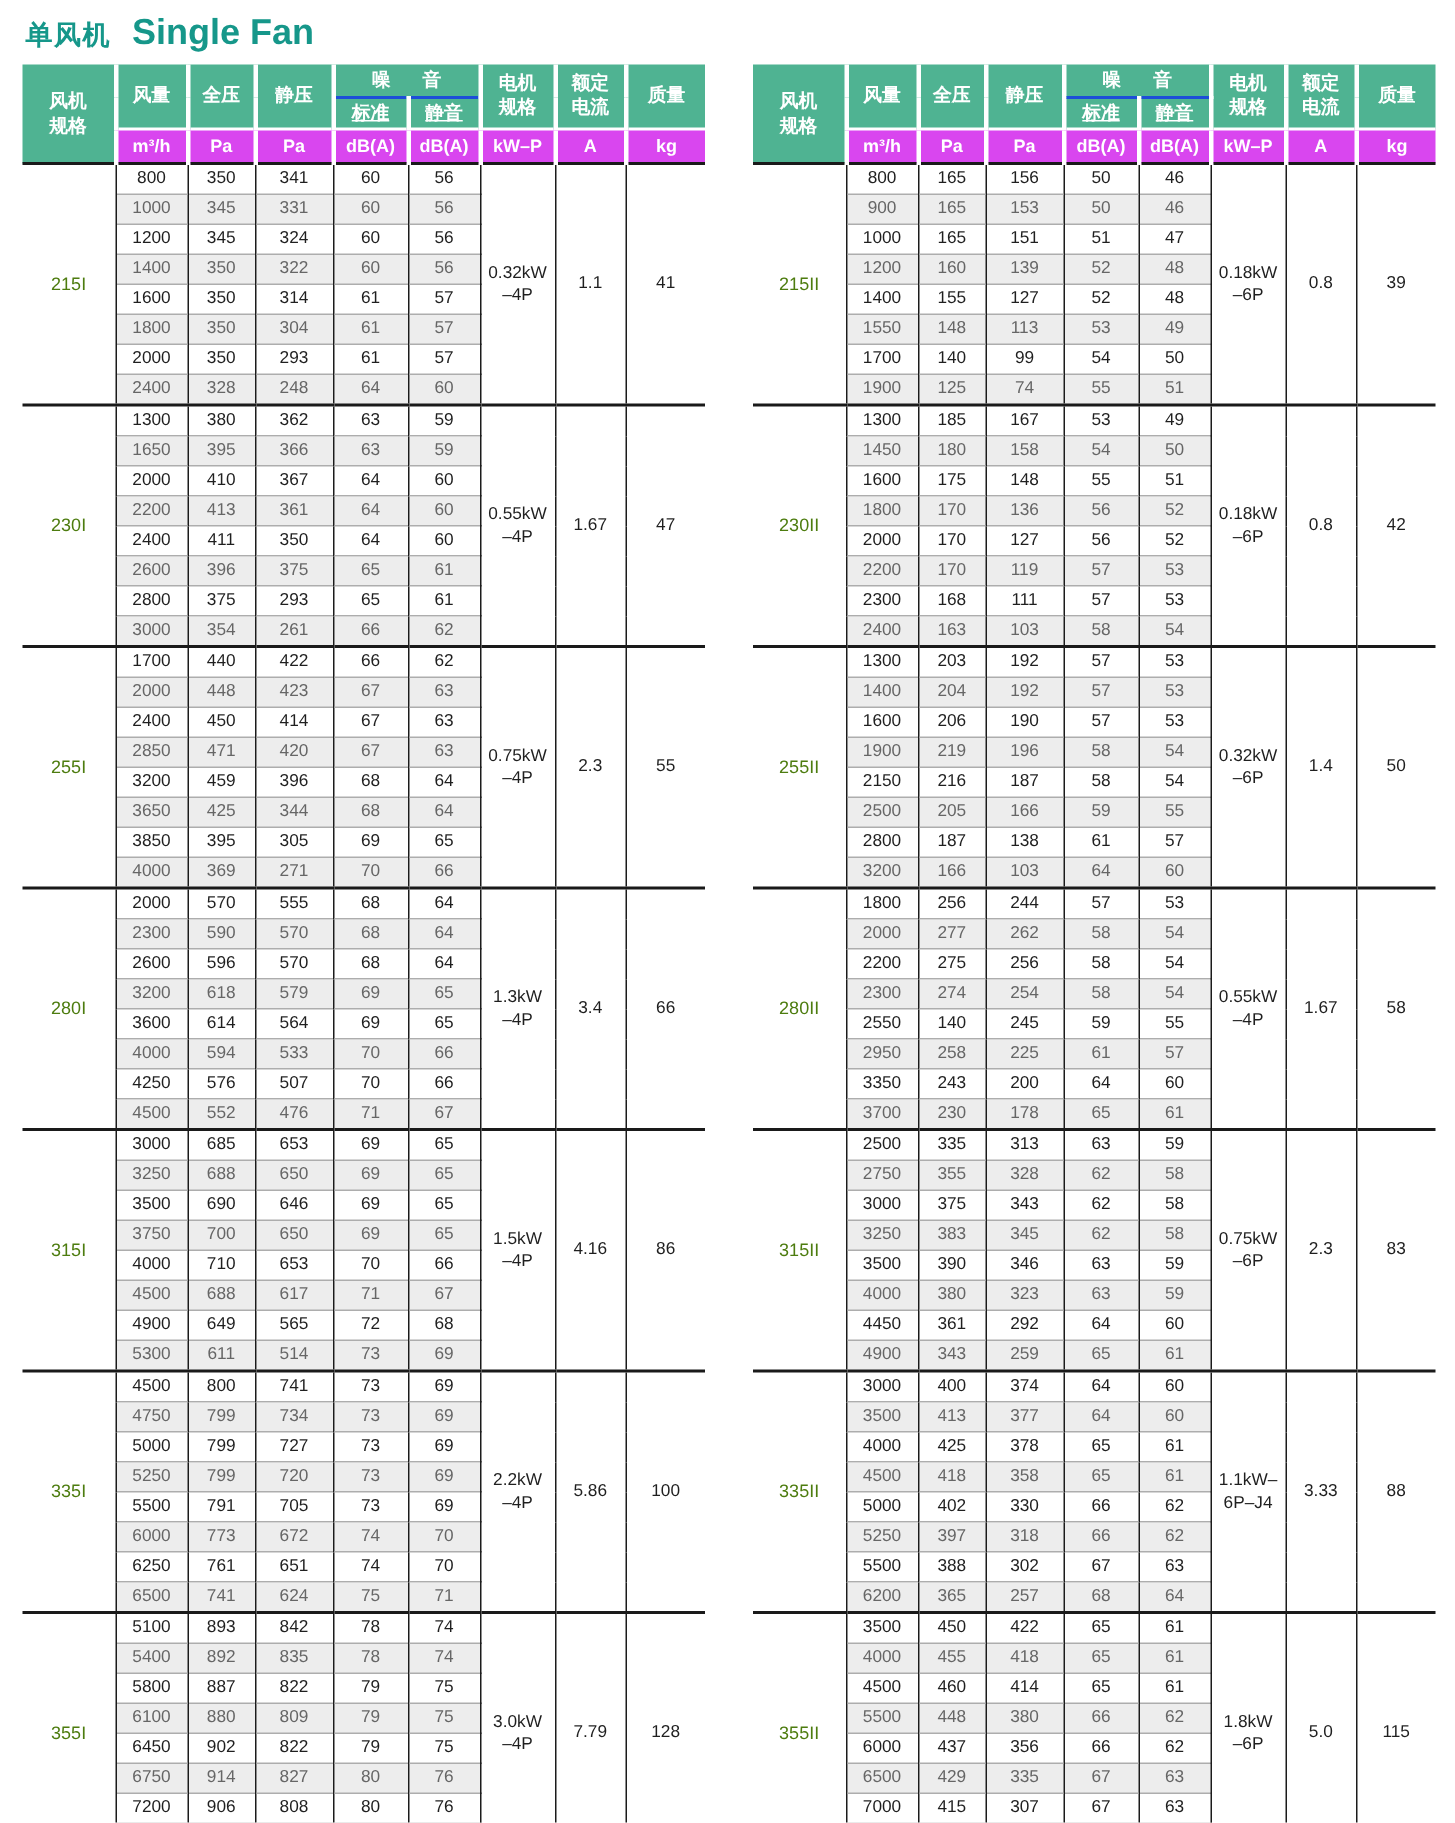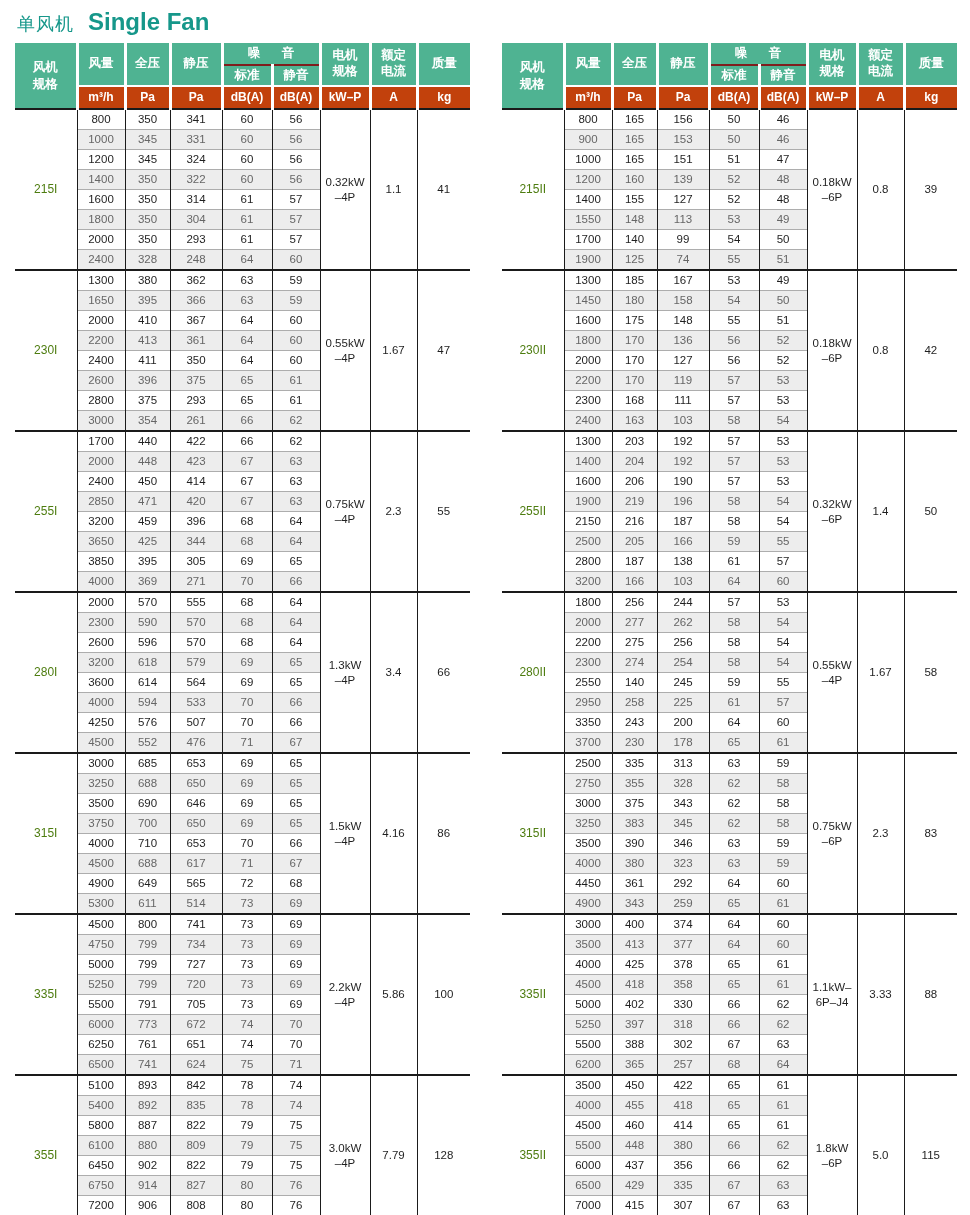--- a/index.html
+++ b/index.html
@@ -4,39 +4,39 @@
 <style>
   html,body{margin:0;padding:0;background:#ffffff;}
   body{
     width:970px;height:1215px;
     font-family:"Liberation Sans","DejaVu Sans",sans-serif;
     color:#1f1f1f;
     -webkit-font-smoothing:antialiased;
   }
   .page{padding:6px 0 0 15px;}
   .title{margin:2px 0 7px 2px;}
-  .title .zh{font-size:18px;font-weight:normal;color:#16978a;letter-spacing:1px;margin-top:32px;}
+  .title .zh{font-size:18px;font-weight:bold;color:#16978a;letter-spacing:1px;margin-top:32px;}
   .title .en{font-size:24px;font-weight:bold;color:#16978a;margin-left:14px;}
   .tables{display:flex;gap:32px;align-items:flex-start;}
   table{
     border-collapse:collapse;table-layout:fixed;
     width:455px;border-bottom:2px solid #1a1a1a;
   }
   th{
     border:0;padding:0;font-weight:bold;color:#ffffff;
     background:#4fb392;font-size:12.5px;line-height:1.25;
     text-align:center;vertical-align:middle;
   }
   th.gap{border-left:3px solid #ffffff;}
-  th.sub{border-top:2px solid #7f1d1d;height:19px;}
+  th.sub{border-top:2px solid #1d4ed8;height:19px;text-decoration:underline;}
   th.noise{letter-spacing:9px;text-indent:9px;height:21px;text-align:center;}
   th.lbl{height:21px;}
   th.spec{font-size:12.5px;line-height:1.35;}
   th.u{
-    background:#c2410c;border-top:2px solid #ffffff;
+    background:#d946ef;border-top:2px solid #ffffff;
     height:21px;font-size:12px;font-weight:bold;
   }
   td{
     padding:0;height:19px;line-height:19px;
     font-size:11.5px;text-align:center;vertical-align:middle;
     border-left:1px solid #1b1b1b;color:#1f1f1f;
     overflow:hidden;white-space:nowrap;
   }
   td.spec{border-left:0;font-size:12px;color:#4d7c0f;}
   td.stripe{background:#ededed;color:#666666;}

